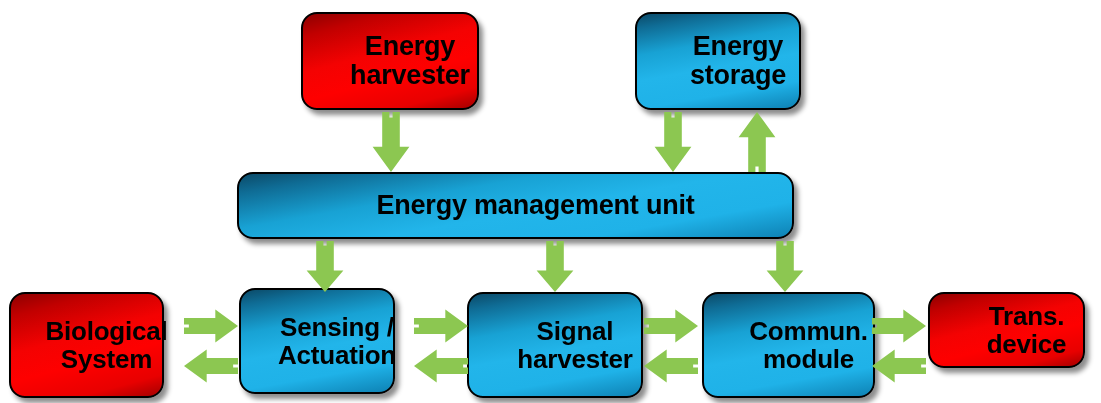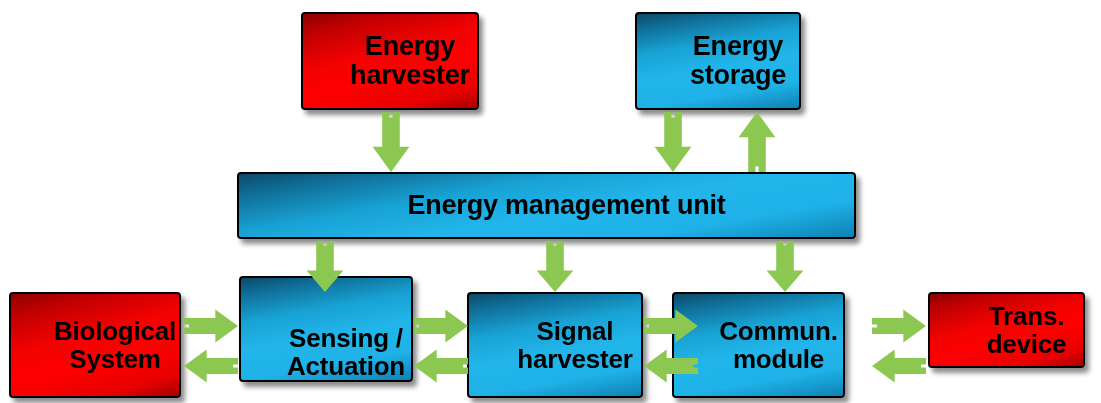--- a/index.html
+++ b/index.html
@@ -16,21 +16,21 @@
     height: 403px;
     background: #ffffff;
     overflow: hidden;
   }
 
   
   .node {
     position: absolute;
     box-sizing: border-box;
     border: 2px solid #000000;
-    border-radius: 4px;
+    border-radius: 16px;
     display: flex;
     align-items: center;
     justify-content: center;
     text-align: center;
     color: #000000;
     font-weight: bold;
     line-height: 1.08;
     letter-spacing: -0.2px;
     box-shadow: 4px 5px 5px rgba(0,0,0,0.45);
     user-select: none;
@@ -60,36 +60,36 @@
 
 <div id="canvas">
     <div class="node red" style="left: 301px; top: 12px; width: 178px; height: 98px; font-size: 27px;">
       <span class="label">Energy
 harvester</span>
     </div>
     <div class="node blue" style="left: 635px; top: 12px; width: 166px; height: 98px; font-size: 27px;">
       <span class="label">Energy
 storage</span>
     </div>
-    <div class="node blue" style="left: 237px; top: 172px; width: 619px; height: 67px; font-size: 27px;">
+    <div class="node blue" style="left: 237px; top: 172px; width: 557px; height: 67px; font-size: 27px;">
       <span class="label">Energy management unit</span>
     </div>
-    <div class="node red" style="left: 9px; top: 292px; width: 172px; height: 106px; font-size: 26px;">
+    <div class="node red" style="left: 9px; top: 292px; width: 155px; height: 106px; font-size: 26px;">
       <span class="label">Biological
 System</span>
     </div>
-    <div class="node blue" style="left: 239px; top: 276px; width: 174px; height: 106px; font-size: 26px; align-items: flex-end;">
+    <div class="node blue" style="left: 239px; top: 288px; width: 156px; height: 106px; font-size: 26px;">
       <span class="label">Sensing /
 Actuation</span>
     </div>
     <div class="node blue" style="left: 467px; top: 292px; width: 176px; height: 106px; font-size: 26px;">
       <span class="label">Signal
 harvester</span>
     </div>
-    <div class="node blue" style="left: 672px; top: 292px; width: 173px; height: 106px; font-size: 26px;">
+    <div class="node blue" style="left: 702px; top: 292px; width: 173px; height: 106px; font-size: 26px;">
       <span class="label">Commun.
 module</span>
     </div>
     <div class="node red" style="left: 928px; top: 292px; width: 157px; height: 76px; font-size: 26px;">
       <span class="label">Trans.
 device</span>
     </div>
     <div class="arrow" style="left: 371px; top: 112px; width: 40px; height: 60px;">
       <svg width="40" height="60" viewBox="0 0 100 100" preserveAspectRatio="none">
         <path d="M28,0 L46,0 L46,9 L54,9 L54,0 L72,0 L72,58 L96,58 L50,100 L4,58 L28,58 Z" fill="#8cc751"></path>

